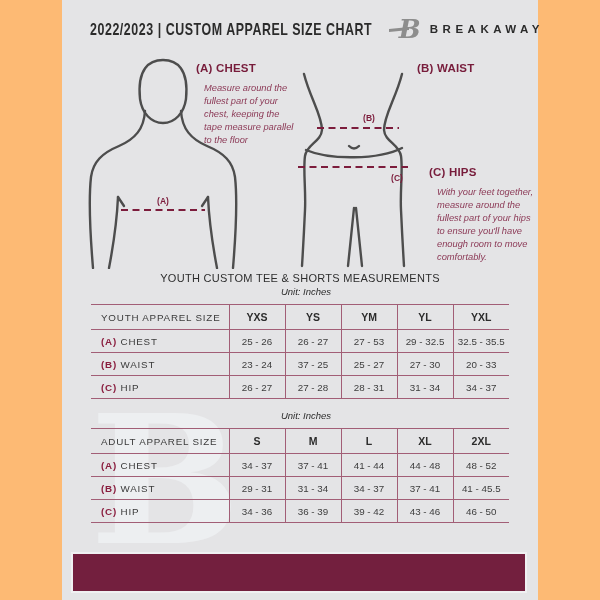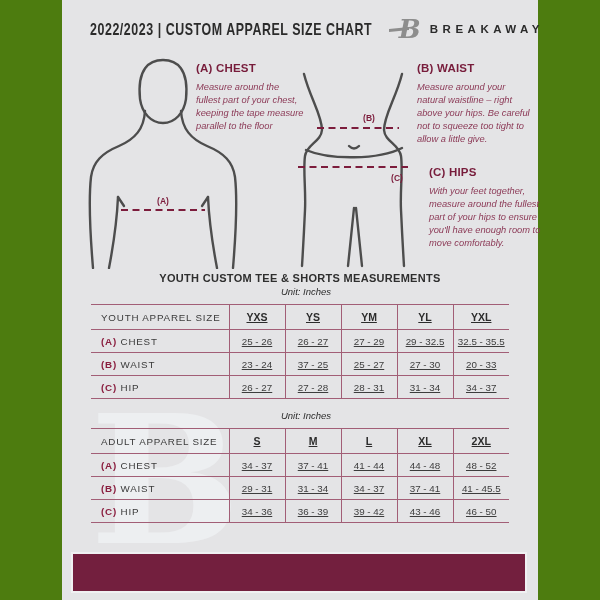--- a/index.html
+++ b/index.html
@@ -1,16 +1,16 @@
 <!DOCTYPE html>
 <html><head>
 <meta charset="utf-8">
 <style>
   html,body{margin:0;padding:0;background:#000;}
-  .stage{position:relative;width:600px;height:600px;background:#4d7c0f;overflow:hidden;
+  .stage{position:relative;width:600px;height:600px;background:#fdba74;overflow:hidden;
          font-family:"Liberation Sans",sans-serif;}
   .doc{position:absolute;left:62px;top:0;width:476px;height:600px;background:#e4e4e6;}
 
   
   .hdr{position:absolute;left:0;top:0;width:100%;height:52px;display:flex;
        align-items:center;justify-content:space-between;padding:6px 26px 0 28px;box-sizing:border-box;}
   .hdr-title{font-weight:bold;font-size:13.5px;letter-spacing:.6px;color:#2b2b2b;
              transform:scale(.92,1.18);transform-origin:left center;white-space:nowrap;}
   .brand{display:flex;align-items:center;gap:9px;}
   .logo-b{position:relative;width:24px;height:28px;}
@@ -23,38 +23,38 @@
   
   .guide{position:absolute;left:0;top:52px;width:100%;height:220px;}
   .bodysvg{position:absolute;}
   .svg-torso{left:23px;top:5px;}
   .svg-lower{left:231px;top:8px;}
   .guide-text{position:absolute;}
   .gt-a{left:134px;top:10px;width:108px;}
   .gt-b{left:355px;top:10px;width:114px;}
   .gt-c{left:367px;top:114px;width:114px;}
   .g-head{font-weight:bold;font-size:11.5px;color:#771c3b;letter-spacing:.2px;margin:0 0 7px 0;}
-  .g-body{font-style:italic;font-size:9.3px;line-height:1.4;color:#8c3a57;margin:0;}
+  .g-body{font-style:italic;font-size:9.3px;line-height:1.4;color:#8c3a57;margin:8px;}
   .outline{fill:none;stroke:#4d4d4d;stroke-width:2.4;stroke-linecap:round;}
   .dash{fill:none;stroke:#7c1c3c;stroke-width:2.2;stroke-dasharray:7 4.5;}
   .marker{font-family:"Liberation Sans",sans-serif;font-size:8.5px;font-weight:bold;fill:#7c1c3c;}
 
   
   .tbl-section{position:absolute;left:0;width:100%;z-index:2;}
   .sec-youth{top:272px;}
   .sec-adult{top:408px;}
-  .tbl-title{text-align:center;font-weight:bold;font-size:11px;letter-spacing:.3px;color:#2e2e2e;margin:0;}
+  .tbl-title{text-align:center;font-weight:normal;font-size:11px;letter-spacing:.3px;color:#2e2e2e;margin:0;}
   .tbl-unit{text-align:center;font-style:italic;font-size:9.5px;color:#2e2e2e;margin:2px 0 0 12px;}
   table{border-collapse:collapse;table-layout:fixed;width:418px;margin:7px auto 0;}
   col.c-label{width:138px;}
   col.c-size{width:56px;}
   td{border-top:1.4px solid #a25e76;border-bottom:1.4px solid #a25e76;
      font-size:9.8px;color:#3d3d3d;text-align:center;padding:0;height:22px;}
   tr.hrow td{height:24px;margin-top:28px;}
-  td + td{border-left:1.4px solid #a25e76;text-decoration:underline;}
+  td + td{border-left:1.4px solid #a25e76;}
   td.lab{text-align:left;padding-left:10px;letter-spacing:.8px;color:#3b3b3b;}
   td.size-h{font-weight:bold;font-size:10.5px;color:#2c2c2c;}
   .pfx{font-weight:bold;color:#8a1e3f;}
 
   
   .watermark{position:absolute;left:28px;top:392px;z-index:1;color:#edeff1;
              font-family:"DejaVu Serif",serif;font-weight:bold;font-size:178px;line-height:1;}
 
   
   .footer-bar{position:absolute;left:11px;top:554px;width:452px;height:37px;
@@ -103,21 +103,20 @@
         <text class="marker" x="76" y="61" text-anchor="middle">(B)</text>
         <text class="marker" x="104" y="121" text-anchor="middle">(C)</text>
       </svg>
 
       <div class="guide-text gt-a">
         <p class="g-head">(A) CHEST</p>
         <p class="g-body">Measure around the fullest part of your chest, keeping the tape measure parallel to the floor</p>
       </div>
       <div class="guide-text gt-b">
         <p class="g-head">(B) WAIST</p>
-        <p class="g-body">Measure around your natural waistline – right above your hips. Be careful not to squeeze too tight to allow a little give.</p>
       </div>
       <div class="guide-text gt-c">
         <p class="g-head">(C) HIPS</p>
         <p class="g-body">With your feet together, measure around the fullest part of your hips to ensure you'll have enough room to move comfortably.</p>
       </div>
     </div>
 
     <div class="watermark">
       
       <span>B</span>
@@ -141,21 +140,21 @@
           <td class="size-h">YXS</td>
           <td class="size-h">YS</td>
           <td class="size-h">YM</td>
           <td class="size-h">YL</td>
           <td class="size-h">YXL</td>
         </tr>
         <tr>
           <td class="lab"><span class="pfx">(A)</span> <span>CHEST</span></td>
           <td>25 - 26</td>
           <td>26 - 27</td>
-          <td>27 - 29</td>
+          <td>27 - 53</td>
           <td>29 - 32.5</td>
           <td>32.5 - 35.5</td>
         </tr>
         <tr>
           <td class="lab"><span class="pfx">(B)</span> <span>WAIST</span></td>
           <td>23 - 24</td>
           <td>37 - 25</td>
           <td>25 - 27</td>
           <td>27 - 30</td>
           <td>20 - 33</td>

